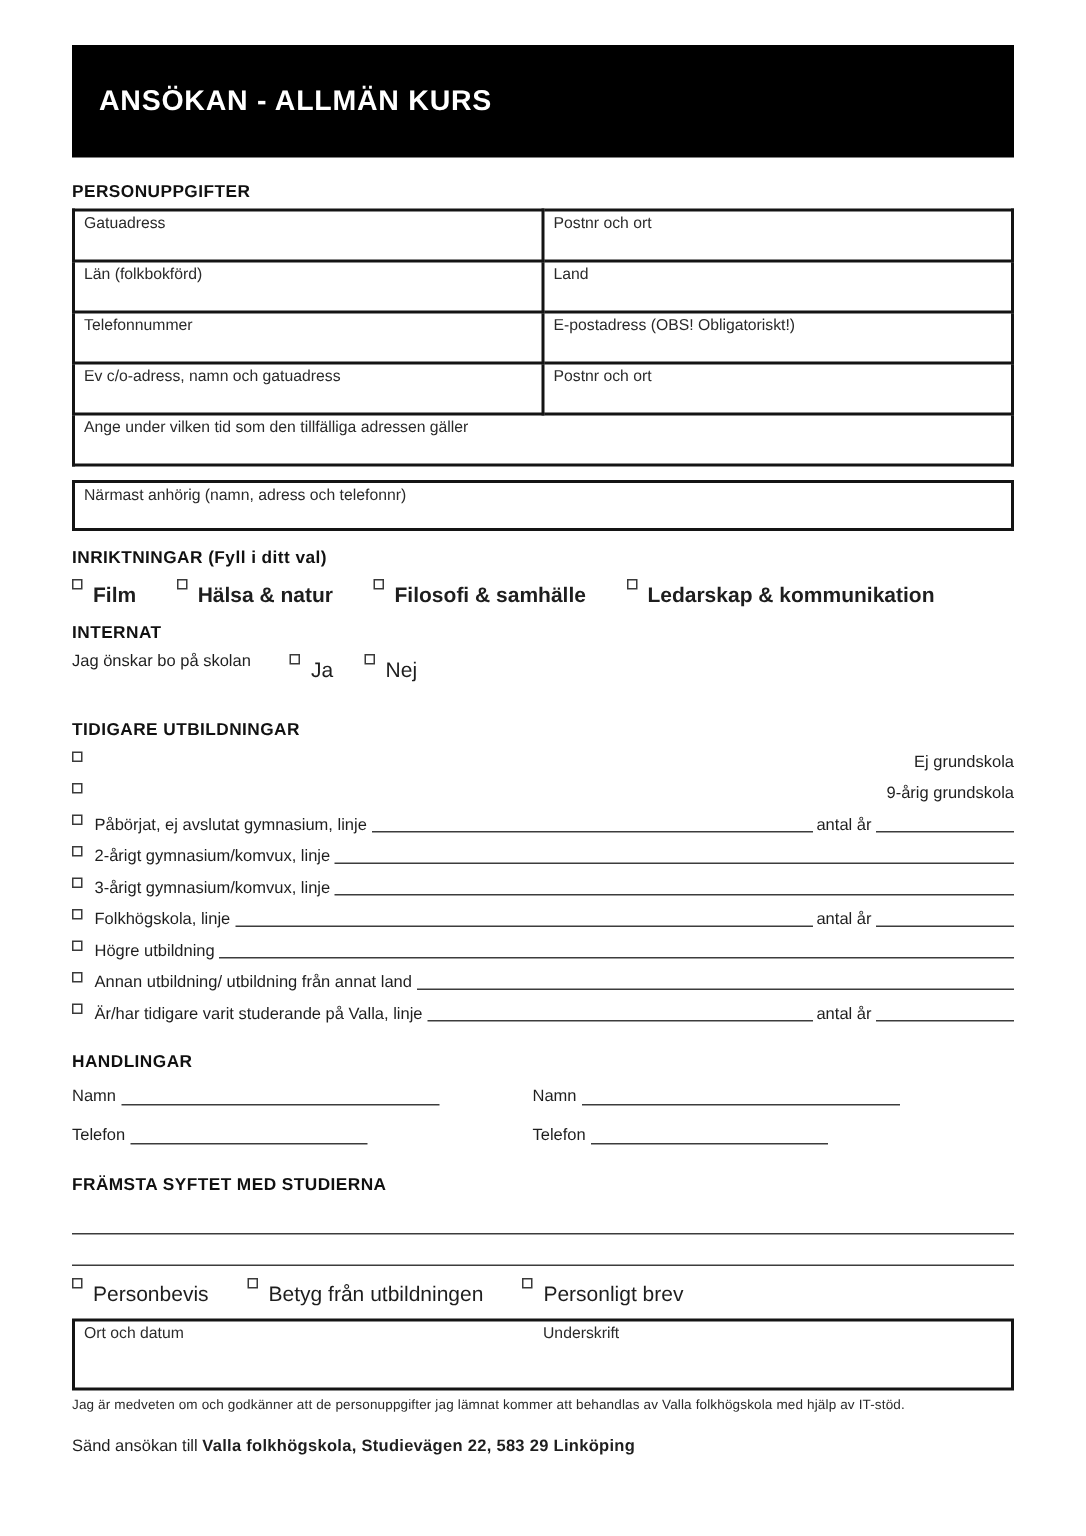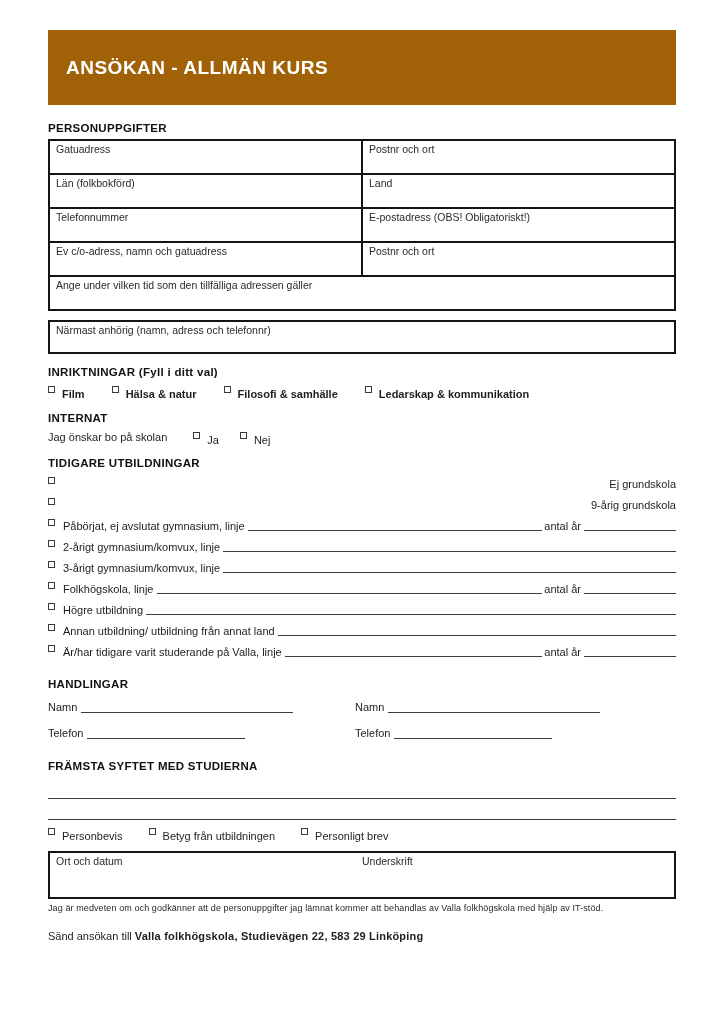--- a/index.html
+++ b/index.html
@@ -49,33 +49,33 @@
     padding:2px 6px; font-size:10.5px; color:#2a2a2a;
   }
 
   
   .checkbox {
     display:inline-block; width:7px; height:7px;
     border:1.2px solid #3a3a3a; background:#fff; flex:none;
   }
   .option { display:flex; align-items:flex-start; }
   .option .checkbox { margin-top:1px; }
-  .option-label { font-size:11px; padding-top:3px; margin-left:7px; }
+  .option-label { font-size:14px; padding-top:3px; margin-left:7px; }
   .options-row { display:flex; margin-top:7px; }
   .inriktning-row .option-label { font-weight:bold; }
   .inriktning-row .option { margin-right:27px; }
   .inriktning-row .option:last-child { margin-right:0; }
 
   .mt12 { margin-top:12px; }
   .internat-row { display:flex; align-items:flex-start; margin-top:7px; font-size:11px; }
   .internat-q { padding-top:0; margin-right:26px; }
   .internat-row .option { margin-right:21px; }
 
   
-  .edu-heading { margin-top:11px; }
+  .edu-heading { margin-top:27px; }
   .edu-row {
     display:flex; align-items:flex-start;
     font-size:11px; margin-top:7px; min-height:13px;justify-content:space-between;
   }
   .edu-row .checkbox { margin-top:1px; margin-right:8px; }
   .edu-label { padding-top:2px; white-space:nowrap; }
   .fill-line {
     flex:1 1 auto; border-bottom:1px solid #3c3c3c; height:13px; margin-left:3px;
   }
   .antal-label { padding-top:2px; margin-left:2px; white-space:nowrap; }
@@ -116,21 +116,21 @@
   .consent { font-size:9px; color:#2a2a2a; margin-top:4px; letter-spacing:.1px; }
 
   .footer { margin-top:17px; font-size:11px; }
   .footer b { font-weight:bold; letter-spacing:.2px; }
 </style>
 </head>
 <body>
 
 <div class="page">
 
-  <div class="header" style="background: #a16207;">
+  <div class="header" style="background: #000000;">
     <div class="header-title">ANSÖKAN - ALLMÄN KURS</div>
   </div>
 
   <div class="section-heading pu-heading">PERSONUPPGIFTER</div>
 
   <table class="pu">
     <tbody>
     <tr>
       <td><span>Gatuadress</span></td>
       <td><span>Postnr och ort</span></td>

